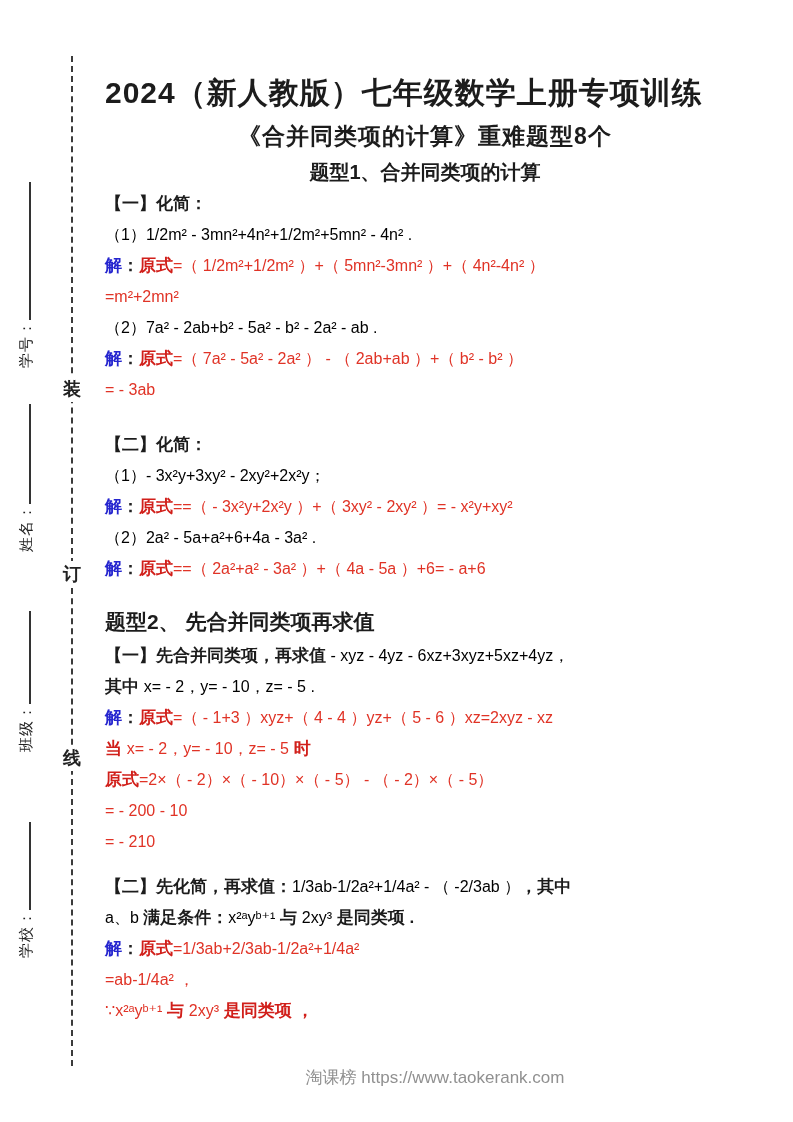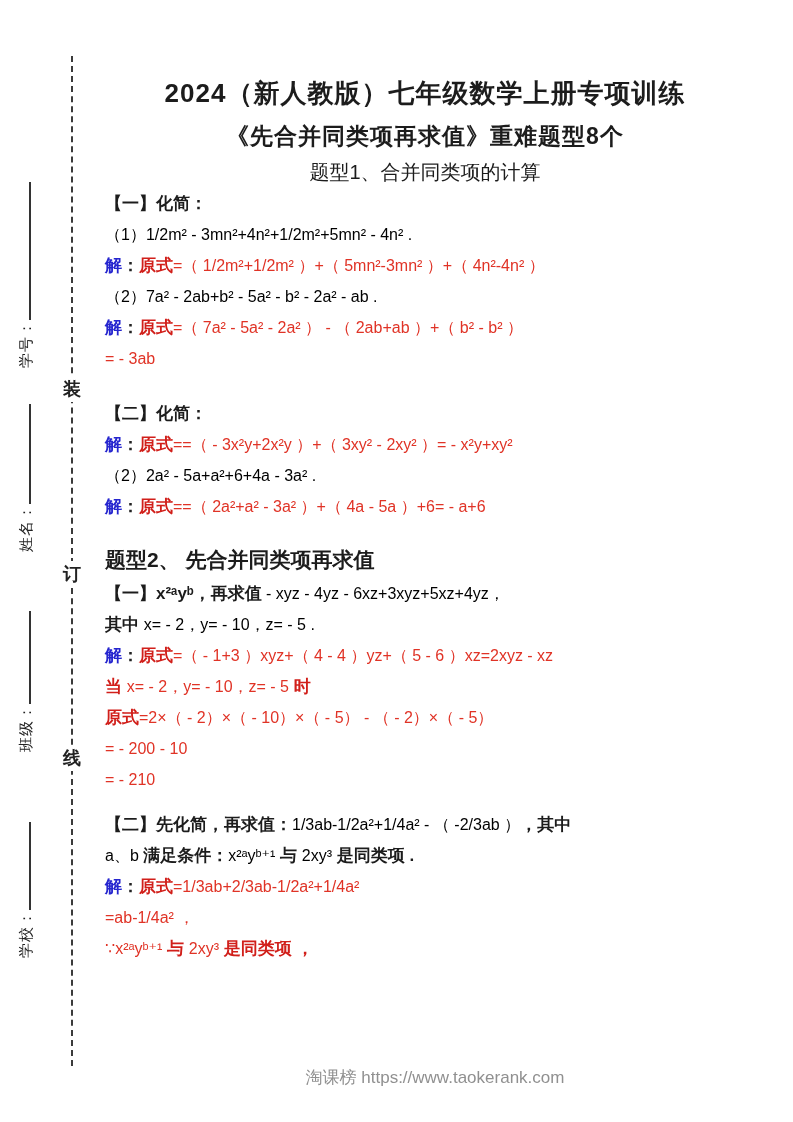--- a/index.html
+++ b/index.html
@@ -63,23 +63,23 @@
   .f-2 { top: 752px; } .f-2 .field-line { width: 93px; }
   .f-3 { top: 958px; } .f-3 .field-line { width: 88px; }
 
   
   .content {
     position: absolute;
     left: 105px;
     top: 70px;
     width: 640px;
   }
-  .title1 { text-align: center; font-size: 26px; font-weight: bold; line-height: 46px; letter-spacing: 1px; }
+  .title1 { text-align: left; font-size: 30px; font-weight: bold; line-height: 46px; letter-spacing: 1px; }
   .title2 { text-align: center; font-size: 23px; font-weight: bold; line-height: 40px; letter-spacing: 1px; }
-  .h-type  { text-align: center; font-size: 20px; font-weight: normal; line-height: 32px; }
+  .h-type  { text-align: center; font-size: 20px; font-weight: bold; line-height: 32px; }
   .h-type2 { text-align: left; font-size: 21px; font-weight: bold; line-height: 36px; margin-top: 20px; }
 
   .line { font-size: 17px; line-height: 31px; white-space: nowrap; }
   .gap-lg { margin-top: 24px; }
   .gap-md { margin-top: 14px; }
 
   .cn-bold { font-weight: bold; color: #1c1c1c; }
   .math    { font-size: 16px; color: #000000; }
   .jie     { color: #2626cf; font-weight: bold; }
   .colon   { color: #222222; font-weight: bold; }
@@ -122,59 +122,65 @@
       <span class="field-line"></span>
   </div>
   <div class="field f-3">
     <span class="field-label">学校：</span>
       <span class="field-line"></span>
   </div>
 
   <div class="content">
 
     <div class="title1">2024（新人教版）七年级数学上册专项训练</div>
-    <div class="title2">《先合并同类项再求值》重难题型8个</div>
+    <div class="title2">《合并同类项的计算》重难题型8个</div>
     <div class="h-type">题型1、合并同类项的计算</div>
 
     <div class="line">
       <span class="cn-bold">【一】化简：</span>
     </div>
     <div class="line">
       <span class="math">（1）1/2m² - 3mn²+4n²+1/2m²+5mn² - 4n² .</span>
     </div>
     <div class="line">
       <span class="jie">解</span><span class="colon">：</span><span class="yuanshi">原式</span><span class="red math">=（ 1/2m²+1/2m² ）+（ 5mn²-3mn² ）+（ 4n²-4n² ）</span>
+    </div>
+    <div class="line">
+      <span class="red math">=m²+2mn²</span>
     </div>
     <div class="line">
       <span class="math">（2）7a² - 2ab+b² - 5a² - b² - 2a² - ab .</span>
     </div>
     <div class="line">
       <span class="jie">解</span><span class="colon">：</span><span class="yuanshi">原式</span><span class="red math">=（ 7a² - 5a² - 2a² ） - （ 2ab+ab ）+（ b² - b² ）</span>
     </div>
     <div class="line">
       <span class="red math">= - 3ab</span>
     </div>
 
     <div class="line gap-lg">
       <span class="cn-bold">【二】化简：</span>
     </div>
     <div class="line">
+      <span class="math">（1）- 3x²y+3xy² - 2xy²+2x²y；</span>
+    </div>
+    <div class="line">
       <span class="jie">解</span><span class="colon">：</span><span class="yuanshi">原式</span><span class="red math">==（ - 3x²y+2x²y ）+（ 3xy² - 2xy² ）= - x²y+xy²</span>
     </div>
     <div class="line">
       <span class="math">（2）2a² - 5a+a²+6+4a - 3a² .</span>
     </div>
     <div class="line">
       <span class="jie">解</span><span class="colon">：</span><span class="yuanshi">原式</span><span class="red math">==（ 2a²+a² - 3a² ）+（ 4a - 5a ）+6= - a+6</span>
     </div>
 
     <div class="h-type2">题型2、 先合并同类项再求值</div>
 
     <div class="line">
-      <span class="cn-bold">【一】x²ᵃyᵇ，再求值</span><span class="math"> - xyz - 4yz - 6xz+3xyz+5xz+4yz，</span>
+      <span class="cn-bold">【一】先合并同类项，再求值</span><span class="math"> - xyz - 4yz - 6xz+3xyz+5xz+4yz，</span>
     </div>
     <div class="line">
       <span class="cn-bold">其中 </span><span class="math">x= - 2，y= - 10，z= - 5 .</span>
     </div>
     <div class="line">
       <span class="jie">解</span><span class="colon">：</span><span class="yuanshi">原式</span><span class="red math">=（ - 1+3 ）xyz+（ 4 - 4 ）yz+（ 5 - 6 ）xz=2xyz - xz</span>
     </div>
     <div class="line">
       <span class="red-bold">当 </span><span class="red math">x= - 2，y= - 10，z= - 5</span><span class="red-bold"> 时</span>
     </div>

